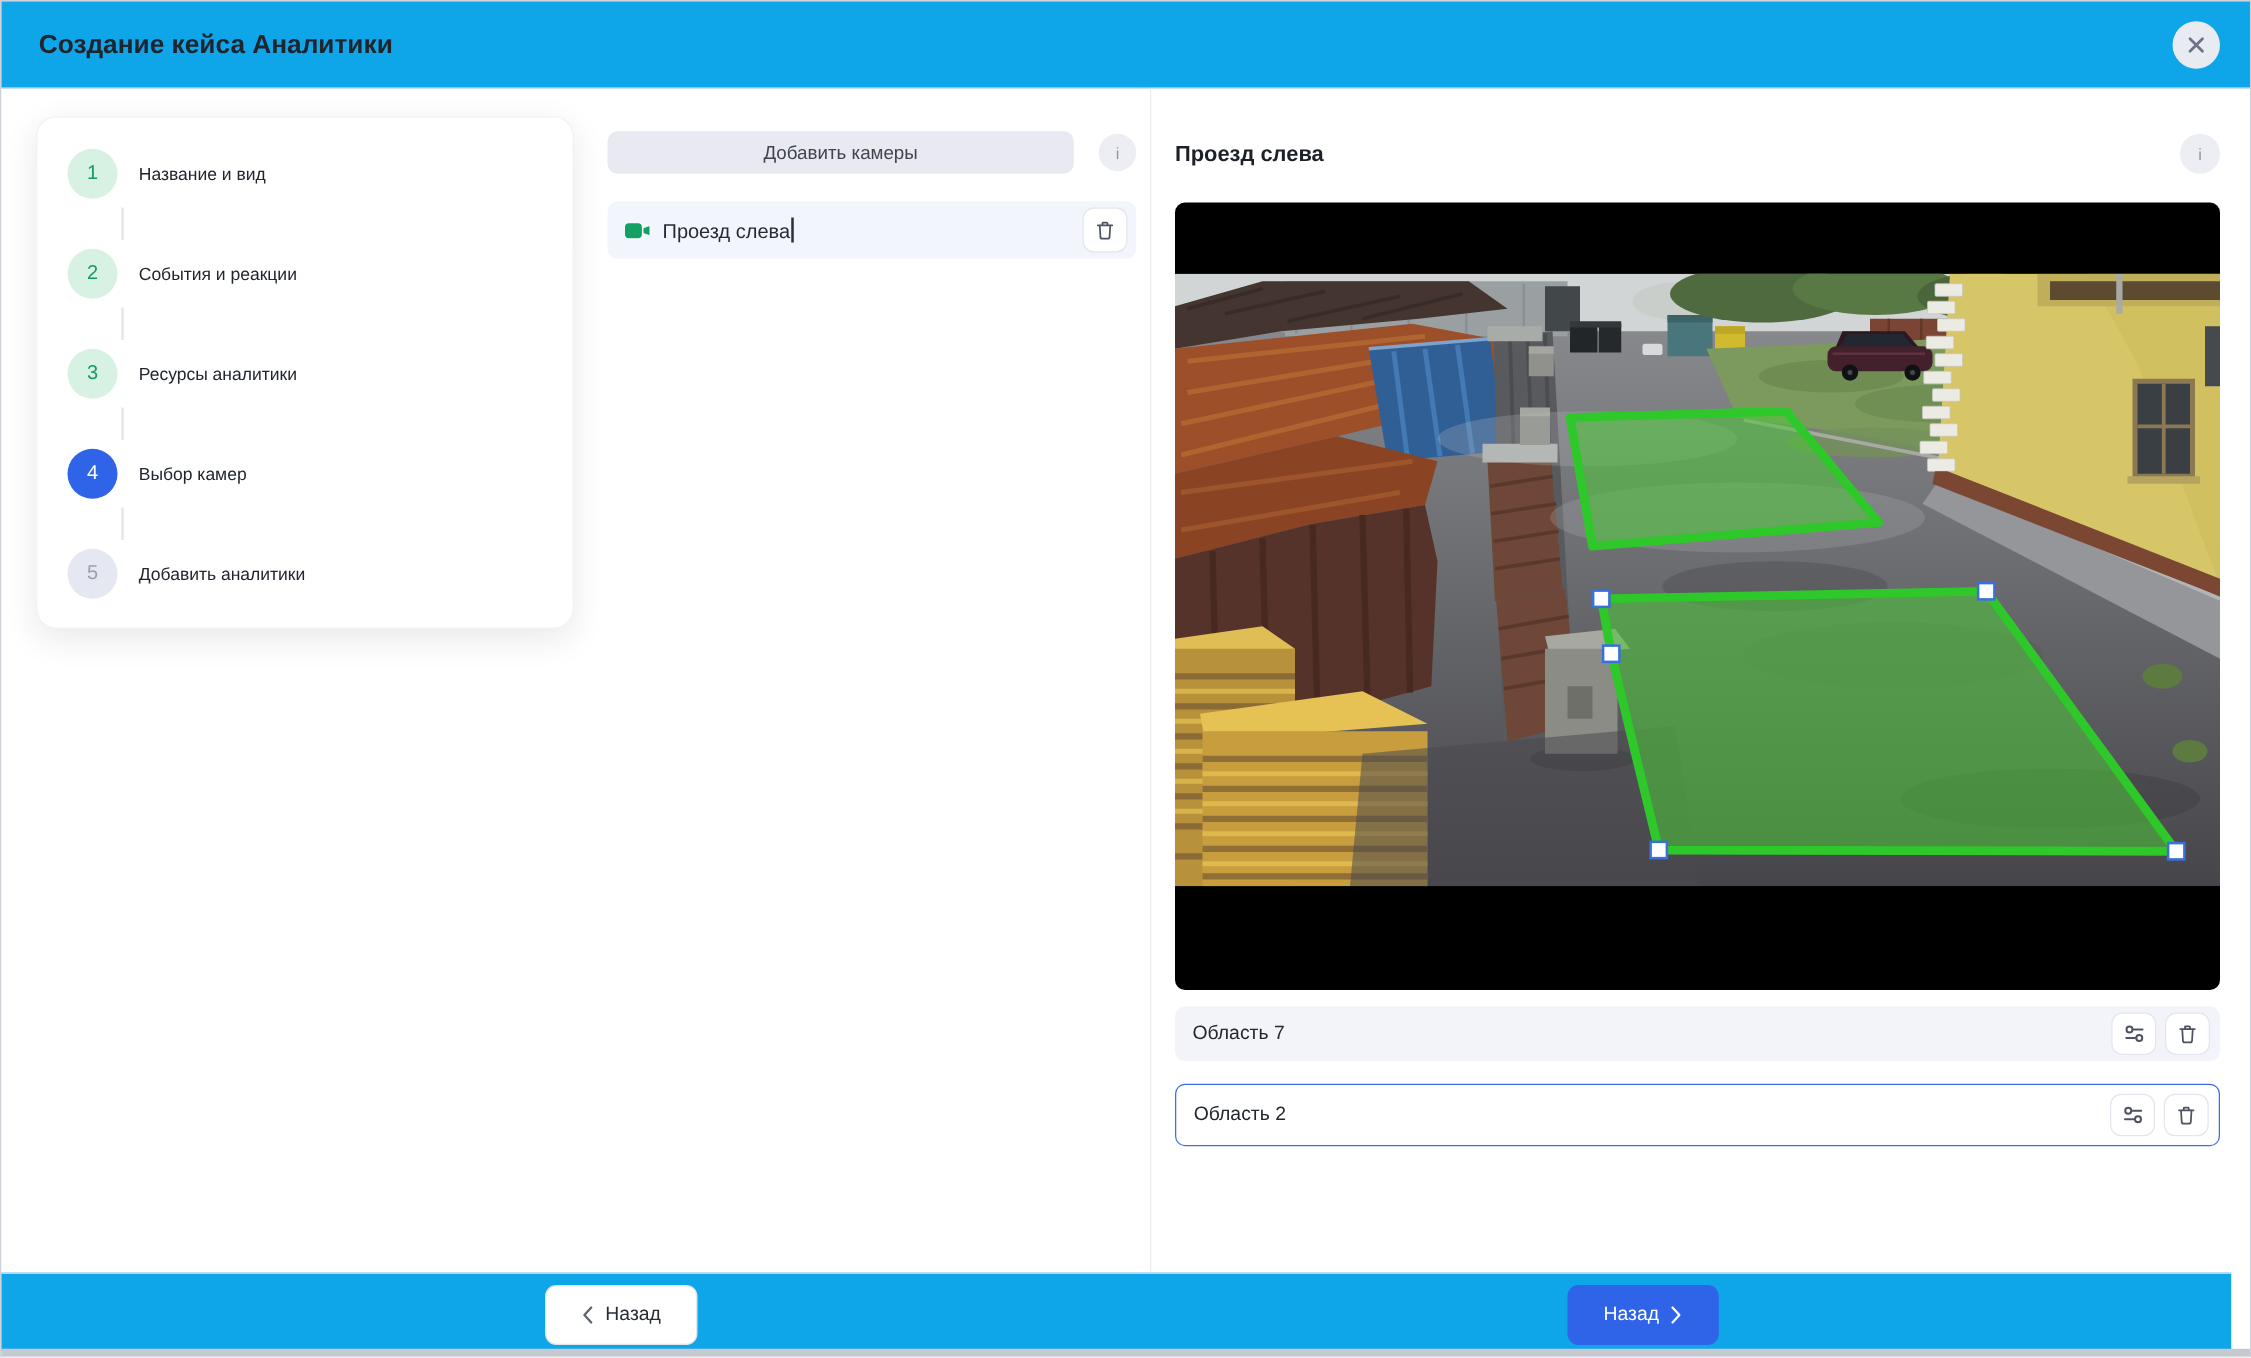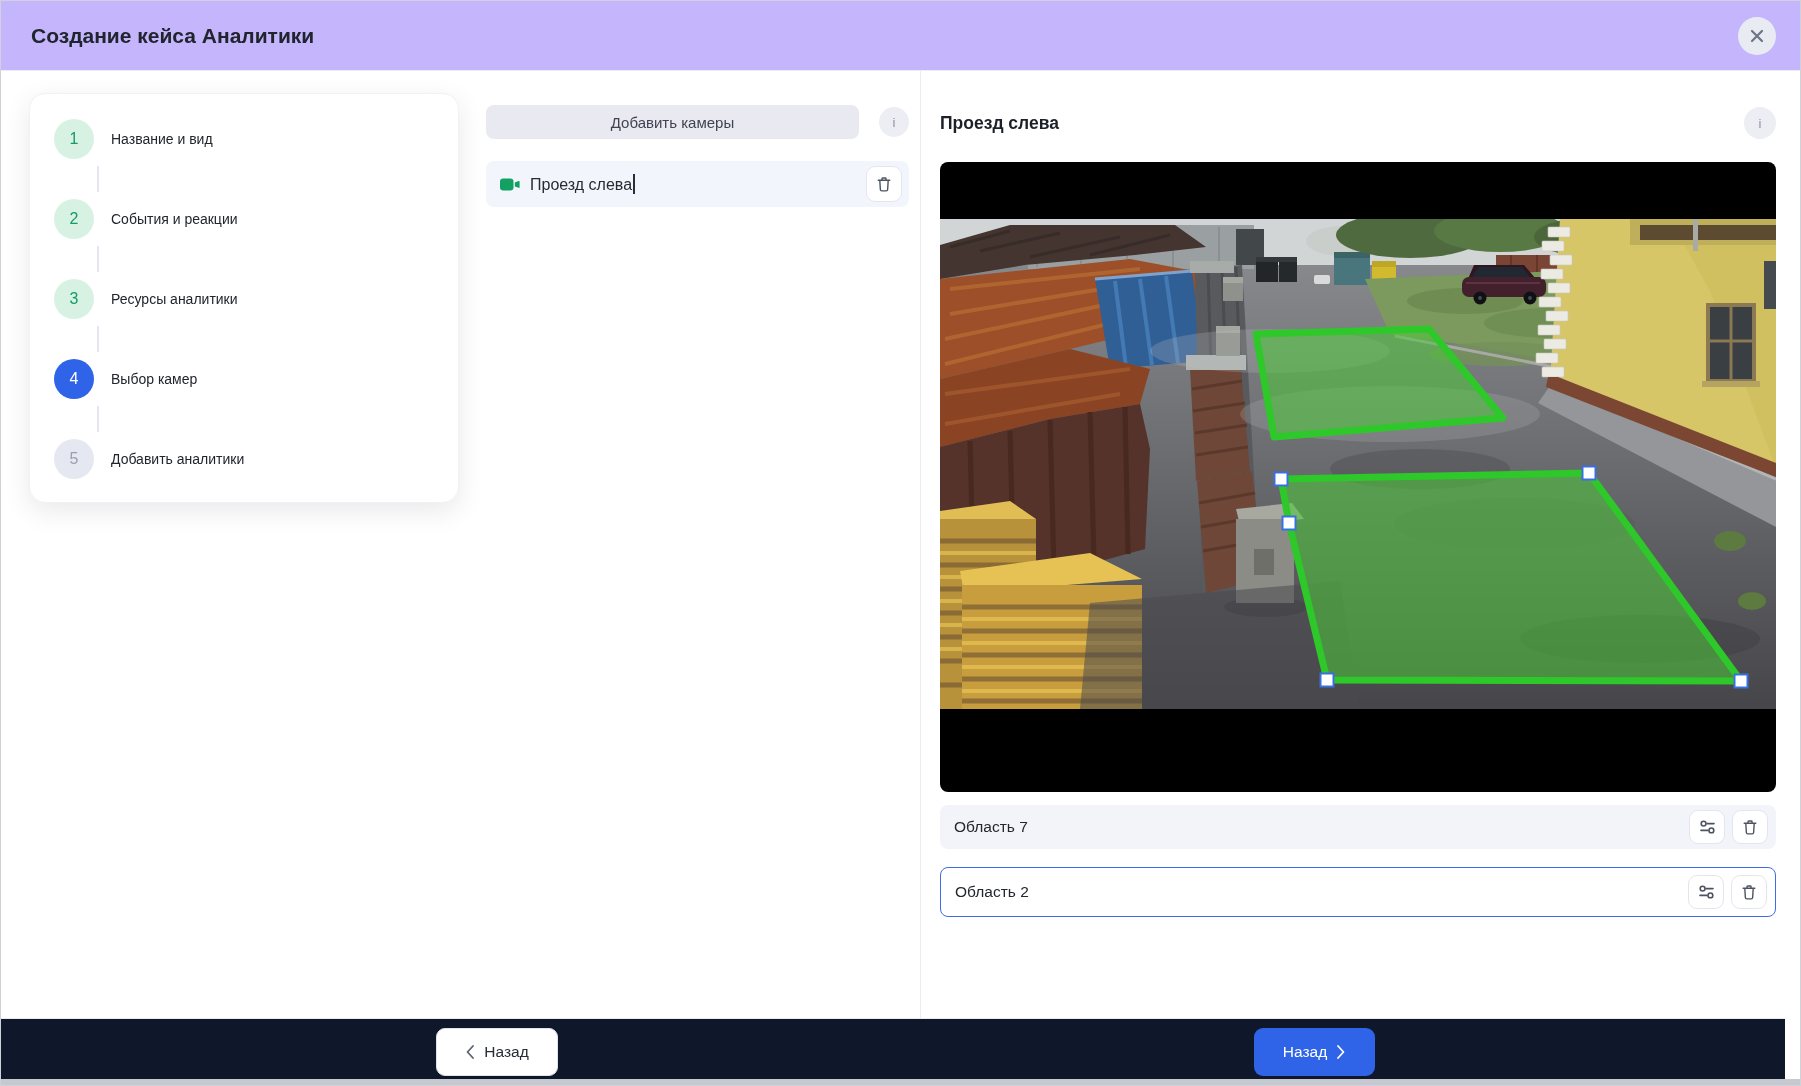--- a/index.html
+++ b/index.html
@@ -3,21 +3,21 @@
 <meta charset="utf-8">
 <style>
   * { margin:0; padding:0; box-sizing:border-box; }
   html,body { width:1801px; height:1086px; background:#f4f5f7; }
   body { font-family:"Liberation Sans", sans-serif; color:#20242c; }
   .window {
     position:relative; width:1801px; height:1086px; background:#fff;
     border:1px solid #cfd2d8; overflow:hidden;
   }
   
-  .header { position:absolute; left:0; top:0; right:0; height:70px; background:#c4b5fd; border-bottom:1px solid #ededf1; }
+  .header { position:absolute; left:0; top:0; right:0; height:70px; background:#0ea5e9; border-bottom:1px solid #ededf1; }
   .header-title { position:absolute; left:30px; top:0; height:70px; line-height:70px; font-size:21px; font-weight:bold; color:#20242c; }
   .close-btn { position:absolute; right:24px; top:16px; width:38px; height:38px; border-radius:50%; background:#e9ebf2; border:none; cursor:pointer; display:flex; align-items:center; justify-content:center; }
   .close-btn svg { display:block; }
 
   
   .stepper-card {
     position:absolute; left:28px; top:92px; width:430px; height:410px;
     background:#fff; border-radius:16px; border:1px solid #f1f2f5;
     box-shadow:0 8px 26px rgba(35,40,60,.10); padding:25px 0 0 24px;
   }
@@ -66,21 +66,21 @@
   .area-row {
     position:relative; height:44px; border-radius:8px; background:#f3f4f9;
     display:flex; align-items:center; padding-left:14px; cursor:pointer; margin-bottom:18px;
   }
   .area-row.selected { height:50px; background:#fff; border:1.5px solid #3f6be8; }
   .area-label { font-size:15.5px; color:#23272f; }
   .area-actions { position:absolute; right:8px; top:50%; transform:translateY(-50%); display:flex; gap:7px; }
   .area-row .icon-btn { width:36px; height:34px; }
 
   
-  .footer { position:absolute; left:0; right:15px; top:1017px; height:63px; background:#0f172a; border-top:1px solid #e9eaee; }
+  .footer { position:absolute; left:0; right:15px; top:1017px; height:63px; background:#0ea5e9; border-top:1px solid #e9eaee; }
   .back-btn {
     position:absolute; left:435px; top:9px; width:122px; height:48px; background:#fff;
     border:1px solid #e1e3ea; border-radius:9px; font-family:inherit; font-size:15.5px; color:#272c36;
     display:flex; align-items:center; justify-content:center; gap:9px; cursor:pointer;
   }
   .next-btn {
     position:absolute; left:1253px; top:9px; width:121px; height:48px; background:#2f63e8;
     border:none; border-radius:9px; font-family:inherit; font-size:15.5px; color:#fff;
     display:flex; align-items:center; justify-content:center; gap:9px; cursor:pointer;
   }

